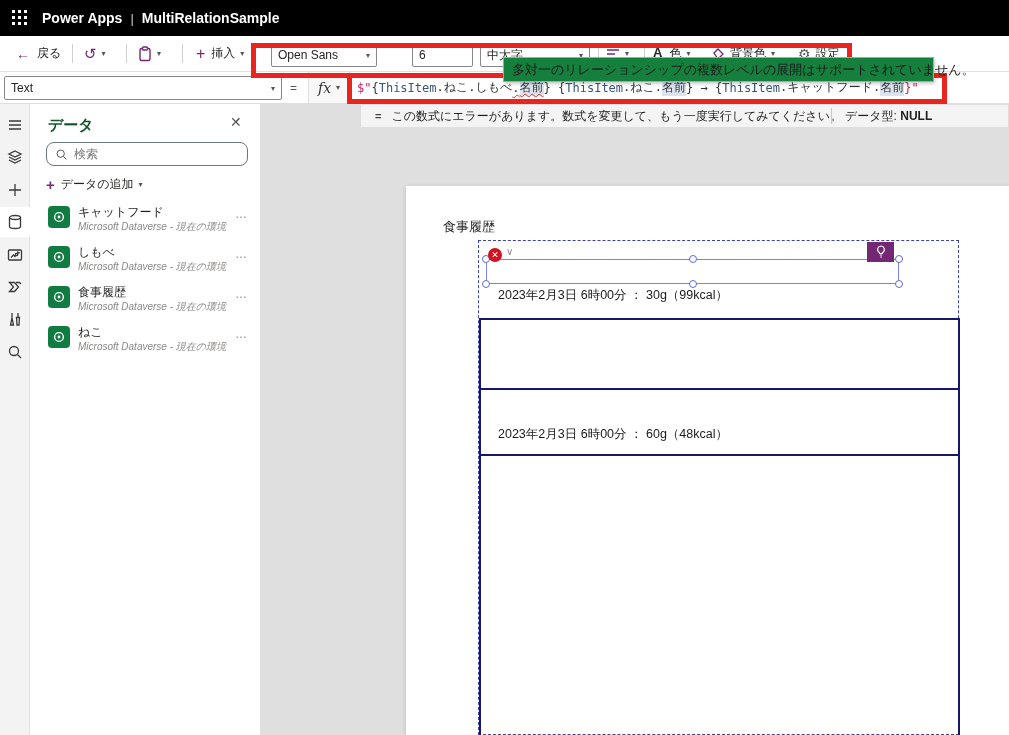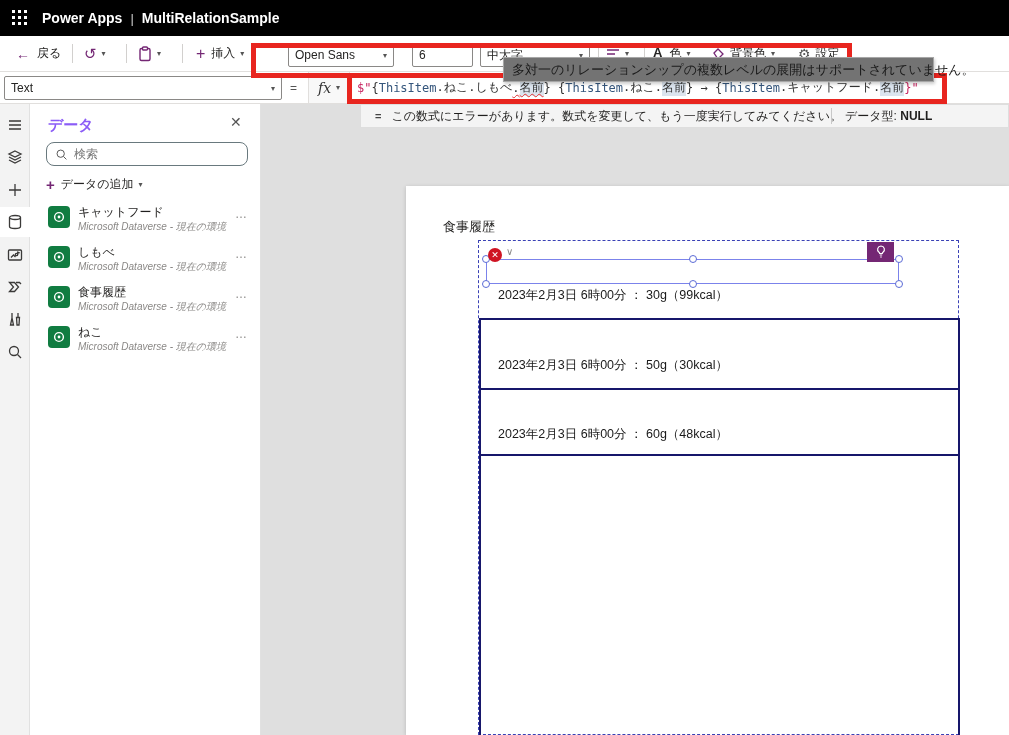--- a/index.html
+++ b/index.html
@@ -46,21 +46,21 @@
   #err-dt b { font-weight:bold; }
 
   
   #rail { left:0; top:104px; width:30px; height:631px; background:#f3f3f3; border-right:1px solid #e1e1e1; }
   .rail-item { position:absolute; left:0; width:30px; height:30px; display:flex; align-items:center; justify-content:center; cursor:pointer; }
   .rail-item.sel { background:#fff; }
   .rail-item svg { stroke:#3b3a39; fill:none; stroke-width:1.3; }
 
   
   #panel { left:30px; top:104px; width:231px; height:631px; background:#fff; border-right:1px solid #e1e1e1; }
-  #panel-title { position:absolute; left:18px; top:12px; font-size:15px; font-weight:bold; color:#8b5cf6; }
+  #panel-title { position:absolute; left:18px; top:12px; font-size:15px; font-weight:bold; color:#14532d; }
   #panel-close { position:absolute; left:200px; top:10px; font-size:14px; color:#555; cursor:pointer; }
   #searchbox { position:absolute; left:16px; top:38px; width:202px; height:24px; border:1px solid #69797e; border-radius:8px; display:flex; align-items:center; background:#fff; }
   #searchbox svg { margin:0 6px 0 8px; stroke:#555; fill:none; stroke-width:1.2; }
   #searchbox input { border:none; outline:none; font-size:12px; color:#333; width:150px; background:transparent; }
   #searchbox input::placeholder { color:#767676; }
   #adddata { position:absolute; left:16px; top:72px; display:flex; align-items:center; font-size:12px; color:#252423; cursor:pointer; }
   #adddata .plus { color:#742774; font-size:15px; margin-right:6px; font-weight:bold; }
   .ds-item { position:absolute; left:0; width:231px; height:40px; cursor:pointer; }
   .ds-icon { position:absolute; left:18px; top:3px; width:22px; height:22px; background:#107c41; border-radius:4px; display:flex; align-items:center; justify-content:center; }
   .ds-icon svg { stroke:#fff; fill:none; stroke-width:1.6; }
@@ -83,21 +83,21 @@
   .handle { position:absolute; width:8px; height:8px; border:1.5px solid #5b6bd6; background:#fff; border-radius:50%; }
   #err-badge { position:absolute; left:9px; top:7px; width:14px; height:14px; border-radius:50%; background:#cf1322; color:#fff; font-size:9px; line-height:14px; text-align:center; font-weight:bold; cursor:pointer; }
   #row-chev { position:absolute; left:27px; top:5px; font-size:10px; color:#8a8886; cursor:pointer; }
   #idea-badge { position:absolute; left:388px; top:1px; width:27px; height:20px; background:#742774; display:flex; align-items:center; justify-content:center; cursor:pointer; }
   #idea-badge svg { stroke:#fff; fill:none; stroke-width:1.2; }
 
   
   .red-rect { position:absolute; border:5px solid #e8251f; z-index:50; pointer-events:none; }
   #redrect1 { left:251px; top:43px; width:601px; height:35px; }
   #redrect2 { left:347px; top:73px; width:600px; height:31px; }
-  #tooltip { position:absolute; left:503px; top:57px; width:431px; height:25px; background:#737373; border:1px solid #a6a6a6; box-shadow:1px 2px 3px rgba(0,0,0,.2); display:flex; align-items:center; padding-left:8px; font-size:13px; color:#1a1a1a; z-index:60; white-space:nowrap; }
+  #tooltip { position:absolute; left:503px; top:57px; width:431px; height:25px; background:#15803d; border:1px solid #a6a6a6; box-shadow:1px 2px 3px rgba(0,0,0,.2); display:flex; align-items:center; padding-left:8px; font-size:13px; color:#1a1a1a; z-index:60; white-space:nowrap; }
 </style>
 </head>
 <body>
 
 <div id="stage">
 
   <div id="header" class="abs">
     <div id="waffle">
       <i></i>
         <i></i>
@@ -132,21 +132,21 @@
         </svg>
       <span class="chev">▾</span>
     </div>
     <div class="tb-div" style="left:182px"></div>
     <div class="tb" style="left:196px">
       <span class="pb" style="font-size:16px;margin-right:6px">+</span>
       <span>挿入</span>
       <span class="chev">▾</span>
     </div>
 
-    <div class="combo" style="left:288px;width:106px">
+    <div class="combo" style="left:271px;width:106px">
       <span>Open Sans</span>
       <span class="chev">▾</span>
     </div>
     <div class="combo" style="left:412px;width:61px">
       <span>6</span>
     </div>
     <div class="combo" style="left:480px;width:110px">
       <span>中太字</span>
       <span class="chev">▾</span>
     </div>
@@ -345,21 +345,20 @@
       <div id="err-badge">✕</div>
       <div id="row-chev">∨</div>
       <div id="idea-badge">
         <svg width="10" height="14" viewBox="0 0 10 14">
             <path d="M5 1a3.5 3.5 0 0 1 2 6.3c-.5.4-.7.8-.7 1.2H3.7c0-.4-.2-.8-.7-1.2A3.5 3.5 0 0 1 5 1z"></path>
             <path d="M3.8 10h2.4M4.2 12h1.6"></path>
           </svg>
       </div>
 
       <div class="g-row-text" style="top:46px">2023年2月3日 6時00分 ： 30g（99kcal）</div>
-      <div class="g-row-text" style="top:116px">2023年2月3日 6時00分 ： 50g（30kcal）</div>
       <div class="g-row-text" style="top:185px">2023年2月3日 6時00分 ： 60g（48kcal）</div>
     </div>
   </div>
 
   <div id="redrect1" class="red-rect"></div>
   <div id="redrect2" class="red-rect"></div>
 
   <div id="tooltip">
     <span>多対一のリレーションシップの複数レベルの展開はサポートされていません。</span>
   </div>

